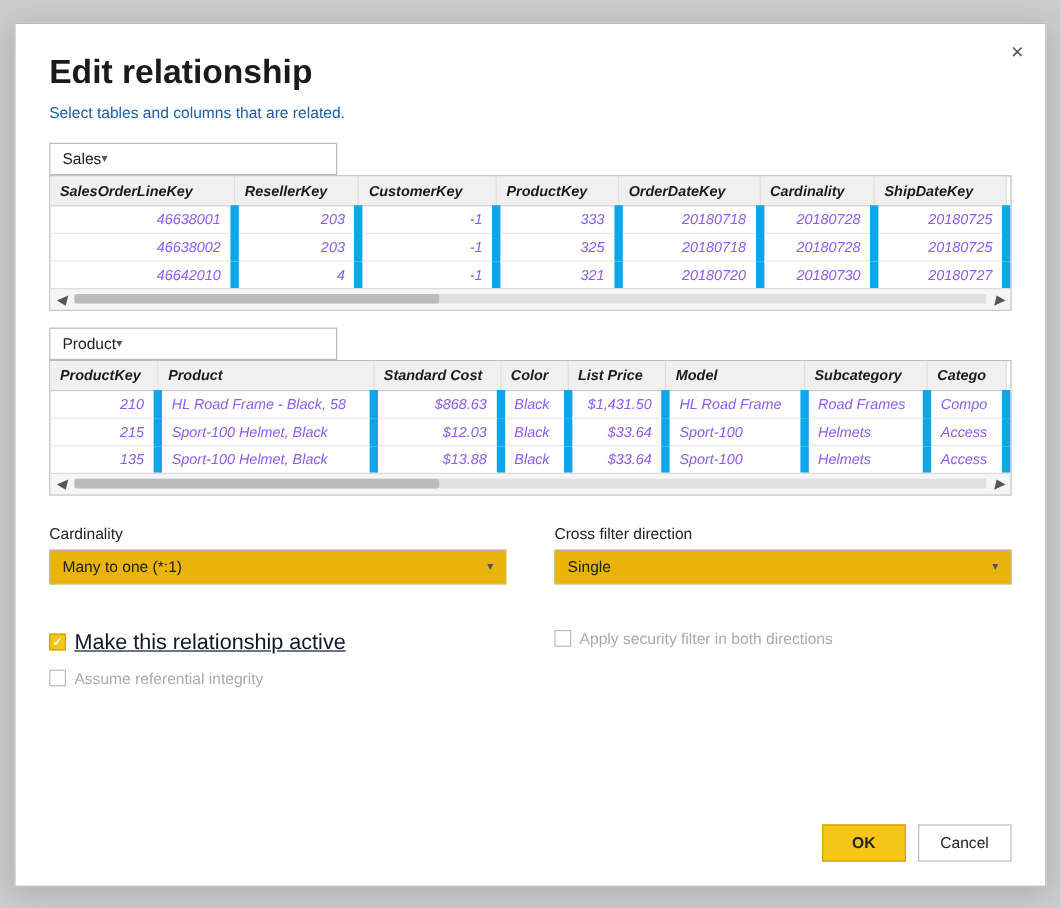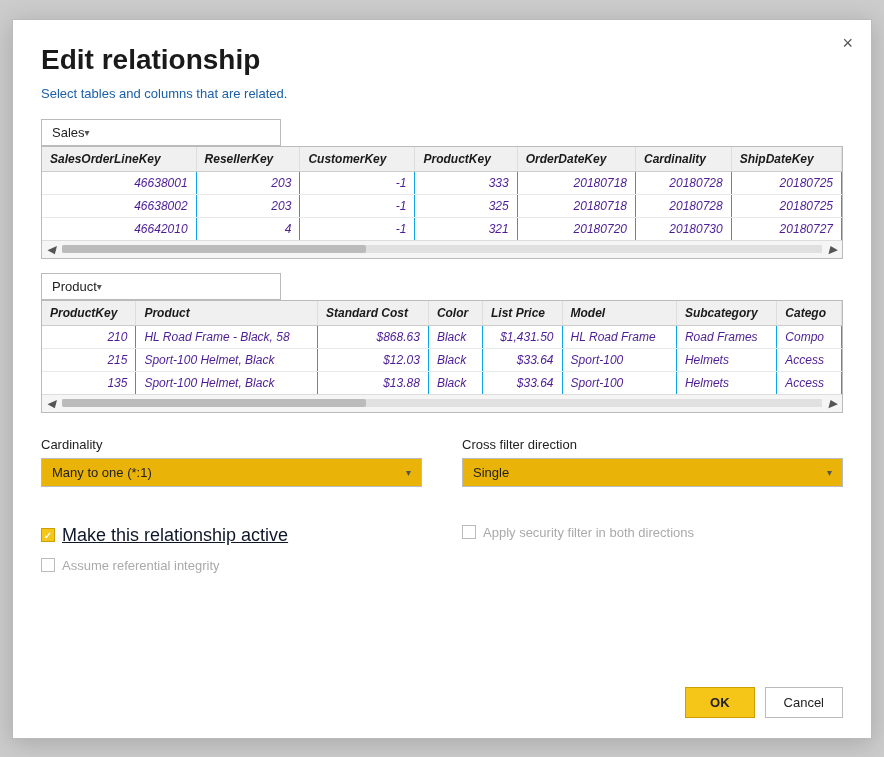--- a/index.html
+++ b/index.html
@@ -77,25 +77,25 @@
       border-bottom: 1px solid #ccc;
       border-right: 1px solid #ddd;
       padding: 5px 8px;
       text-align: left;
       font-weight: 600;
       white-space: nowrap;
       color: #1a1a1a;
     }
     .data-table td {
       border-bottom: 1px solid #e8e8e8;
-      border-right: 1px solid #0ea5e9;
+      border-right: 7px solid #0ea5e9;
       padding: 4px 8px;
       text-align: right;
       white-space: nowrap;
-      color: #4c1d95;
+      color: #8b5cf6;
     }
     .data-table td.text-left {
       text-align: left;
     }
     .data-table tr:last-child td {
       border-bottom: none;
     }
     .scrollbar-row {
       display: flex;
       align-items: center;

